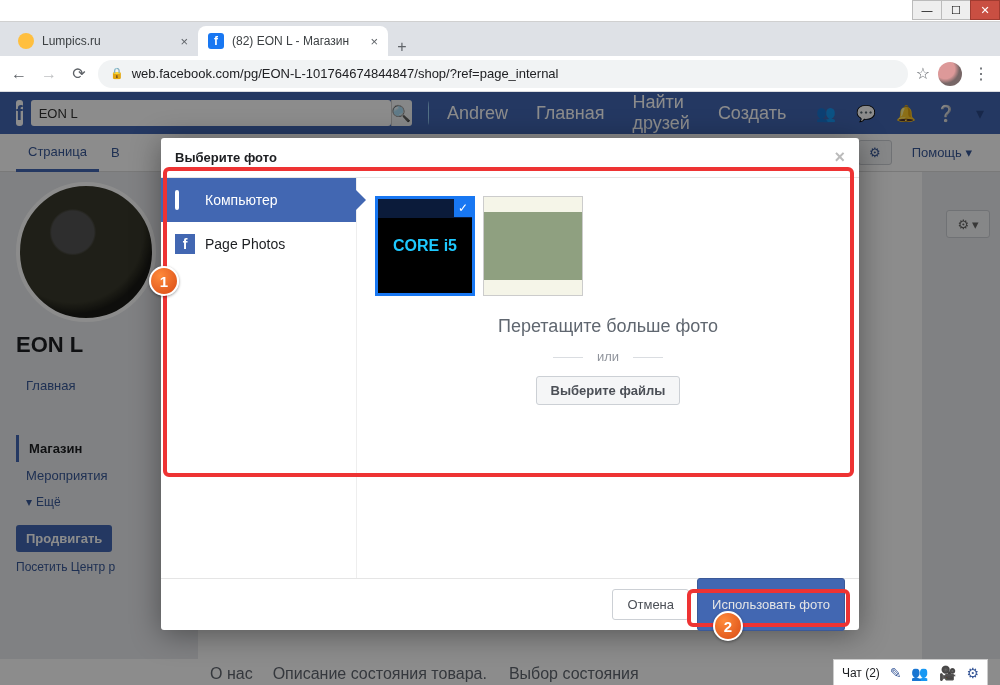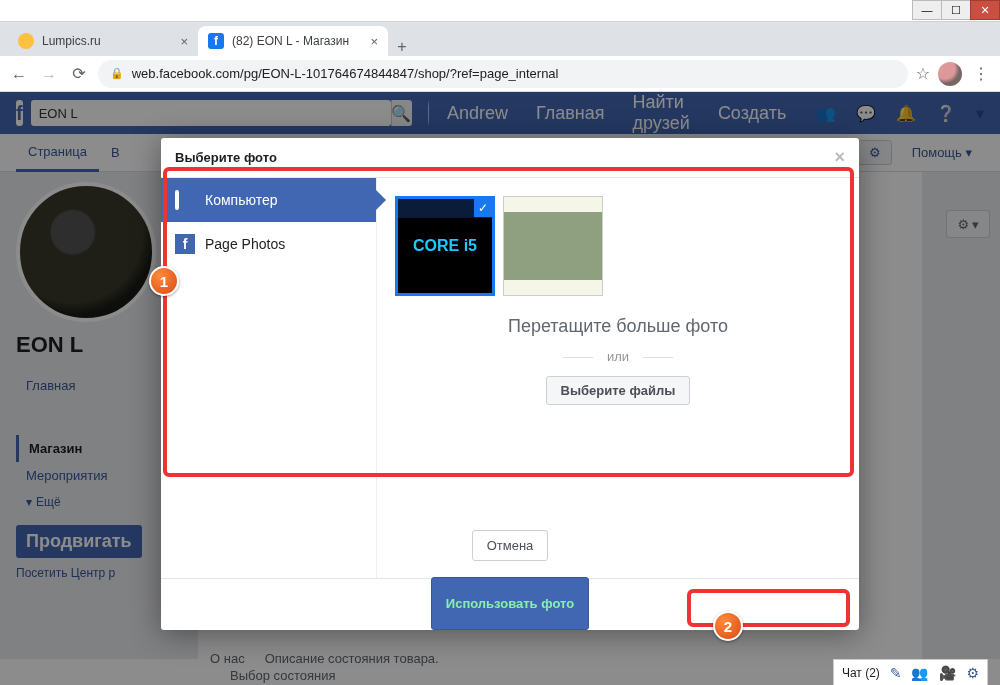--- a/index.html
+++ b/index.html
@@ -46,38 +46,38 @@
 .subnav-btn { border:1px solid #ccd0d5; background:#f5f6f7; padding:4px 10px; border-radius:3px; color:#385898; font-size:13px; }
 
 
 .page-body { display:flex; background:#e9ebee; height: calc(685px - 22px - 34px - 36px - 42px - 38px - 26px); padding: 0 16px; }
 .left-col { width: 170px; padding-top:10px; }
 .cover-ava { width:140px; height:140px; border-radius:50%; background: radial-gradient(circle at 40% 35%, #555 0 18%, #3a3a2c 20% 60%, #1b1b16 70%); border:4px solid #fff; }
 .page-name { font-size:22px; font-weight:bold; color:#1c1e21; margin:10px 0 14px; }
 .side-link { font-size:13px; color:#385898; padding:6px 10px; }
 .side-link.active { border-left:3px solid #4267b2; font-weight:600; color:#1c1e21;margin-top:36px; }
 .more-link { color:#385898; font-size:12px; padding:6px 10px; display:flex; align-items:center; gap:4px;}
-.promote-btn { background:#4267b2; color:#fff; padding:6px 10px; border-radius:3px; font-size:18px; font-weight:600; margin-top:10px; display:inline-block;}
+.promote-btn { background:#4267b2; color:#fff; padding:6px 10px; border-radius:3px; font-size:13px; font-weight:600; margin-top:10px; display:inline-block;}
 .visit-link { font-size:12px; color:#385898; margin-top:8px; display:block; }
 .main-col { flex:1; background:#fff; margin:0 12px; position:relative; display:flex; }
 .right-col { width:50px; }
 
 
 .chatbar { position:absolute; bottom:0; right:12px; height:26px; background:#fff; border:1px solid #ccc; display:flex; align-items:center; padding:0 8px; font-size:12px; color:#1c1e21; gap:10px; border-bottom:none;}
 .chatbar .ci { color:#385898; font-size:14px;}
 
 
 .dim { position:absolute; inset:0; background:rgba(0,0,0,0.45); }
 
 
 .modal { position:absolute; left:161px; top:138px; width:698px; height:492px; background:#fff; border-radius:3px; box-shadow:0 4px 30px rgba(0,0,0,0.4); display:flex; flex-direction:column; }
 .modal-title { height:40px; display:flex; align-items:center; padding:0 14px; font-size:13px; font-weight:bold; color:#1c1e21; border-bottom:1px solid #e5e5e5;}
 .modal-close { margin-left:auto; color:#bbb; font-size:18px; }
 .modal-body { flex:1; display:flex; position:relative; }
-.modal-side { width:216px; border-right:1px solid #eee; }
+.modal-side { width:196px; border-right:1px solid #eee; }
 .mside-item { height:44px; display:flex; align-items:center; gap:10px; padding:0 14px; font-size:14px; color:#1c1e21; position:relative;}
 .mside-item.sel { background:#4267b2; color:#fff; }
 .mside-item.sel::after { content:""; position:absolute; right:-10px; top:50%; transform:translateY(-50%); border-left:10px solid #4267b2; border-top:10px solid transparent; border-bottom:10px solid transparent; }
 .mside-ico { width:20px; height:16px; display:inline-block; }
 .comp-ico { border:2px solid currentColor; border-radius:2px; width:18px; height:12px; position:relative;}
 .fb-sq { width:20px; height:20px; background:#4267b2; color:#fff; display:flex;align-items:center;justify-content:center; font-weight:bold; font-size:14px;}
 .modal-main { flex:1; padding:18px; }
 .thumbs { display:flex; gap:8px; }
 .thumb { width:100px; height:100px; border:1px solid #ccc; position:relative; background:#eee; }
 .thumb.sel { border:3px solid #1877f2; }
@@ -85,36 +85,36 @@
 .thumb1 { background: linear-gradient(180deg,#0b1b3a 0 20%, #000 20% 100%); display:flex;align-items:center;justify-content:center; }
 .thumb1 .i5 { color:#1ec9ff; font-weight:900; font-size:16px; text-align:center; line-height:1; }
 .thumb2 { background: linear-gradient(180deg,#f5f5e8 0 15%, #8fa080 15% 85%, #f5f5e8 85% 100%); }
 .drop-zone { margin-top:20px; text-align:center; }
 .drop-zone h3 { font-size:18px; color:#606770; font-weight:normal; }
 .drop-or { color:#90949c; font-size:13px; margin:12px 0; position:relative; }
 .drop-or::before,.drop-or::after{ content:""; position:absolute; top:50%; width:30px; border-top:1px solid #dadde1;}
 .drop-or::before{ left:calc(50% - 55px);} .drop-or::after{ right:calc(50% - 55px);}
 .choose-btn { display:inline-block; border:1px solid #ccd0d5; background:#f5f6f7; padding:6px 14px; border-radius:3px; font-size:13px; font-weight:600; color:#4b4f56;}
 
-.modal-footer { height:52px; border-top:1px solid #e5e5e5; display:flex; align-items:center; justify-content:flex-end; padding:0 14px; gap:16px;flex-direction:column;}
+.modal-footer { height:52px; border-top:1px solid #e5e5e5; display:flex; align-items:center; justify-content:flex-end; padding:0 14px; gap:8px;}
 .btn-cancel { border:1px solid #ccd0d5; background:#fff; padding:7px 14px; border-radius:3px; font-size:13px; color:#4b4f56;}
-.btn-primary { background:#4267b2; color:#86efac; padding:18px 14px; border-radius:3px; font-size:13px; font-weight:700; border:1px solid #3b5998;}
+.btn-primary { background:#4267b2; color:#e5e5e5; padding:18px 14px; border-radius:3px; font-size:13px; font-weight:400; border:1px solid #3b5998;}
 
 
 .red-box { position:absolute; border:4px solid #e33; border-radius:6px; pointer-events:none; }
 .r1 { left:163px; top:167px; width:691px; height:310px; }
 .r2 { left:687px; top:589px; width:163px; height:38px; }
 .step { position:absolute; width:30px; height:30px; border-radius:50%; background: radial-gradient(circle at 35% 30%, #ff8a3a, #d84a15); color:#fff; font-weight:bold; display:flex;align-items:center;justify-content:center; font-size:15px; border:2px solid #fff; box-shadow:0 1px 3px rgba(0,0,0,0.4);}
 .s1 { left:149px; top:266px; }
 .s2 { left:713px; top:611px; }
 
 
 .gear-btn { position:absolute; right:10px; top:210px; border:1px solid #ccd0d5; background:#f5f6f7; width:44px; height:28px; display:flex;align-items:center;justify-content:center; color:#666; border-radius:3px; gap:3px; font-size:13px;}
 
-.footer-links { position:absolute; bottom:2px; left:210px; font-size:13px; color:#616770; display:flex; flex-direction:column; gap:2px;}
+.footer-links { position:absolute; bottom:2px; left:210px; font-size:16px; color:#616770; display:flex; flex-direction:row; gap:2px;}
 .footer-row { display:flex; gap:20px;}
 </style>
 </head>
 <body>
 
 <div class="win-titlebar">
   <div class="win-btns">
     <div class="win-btn">—</div>
     <div class="win-btn">☐</div>
     <div class="win-btn close">✕</div>

